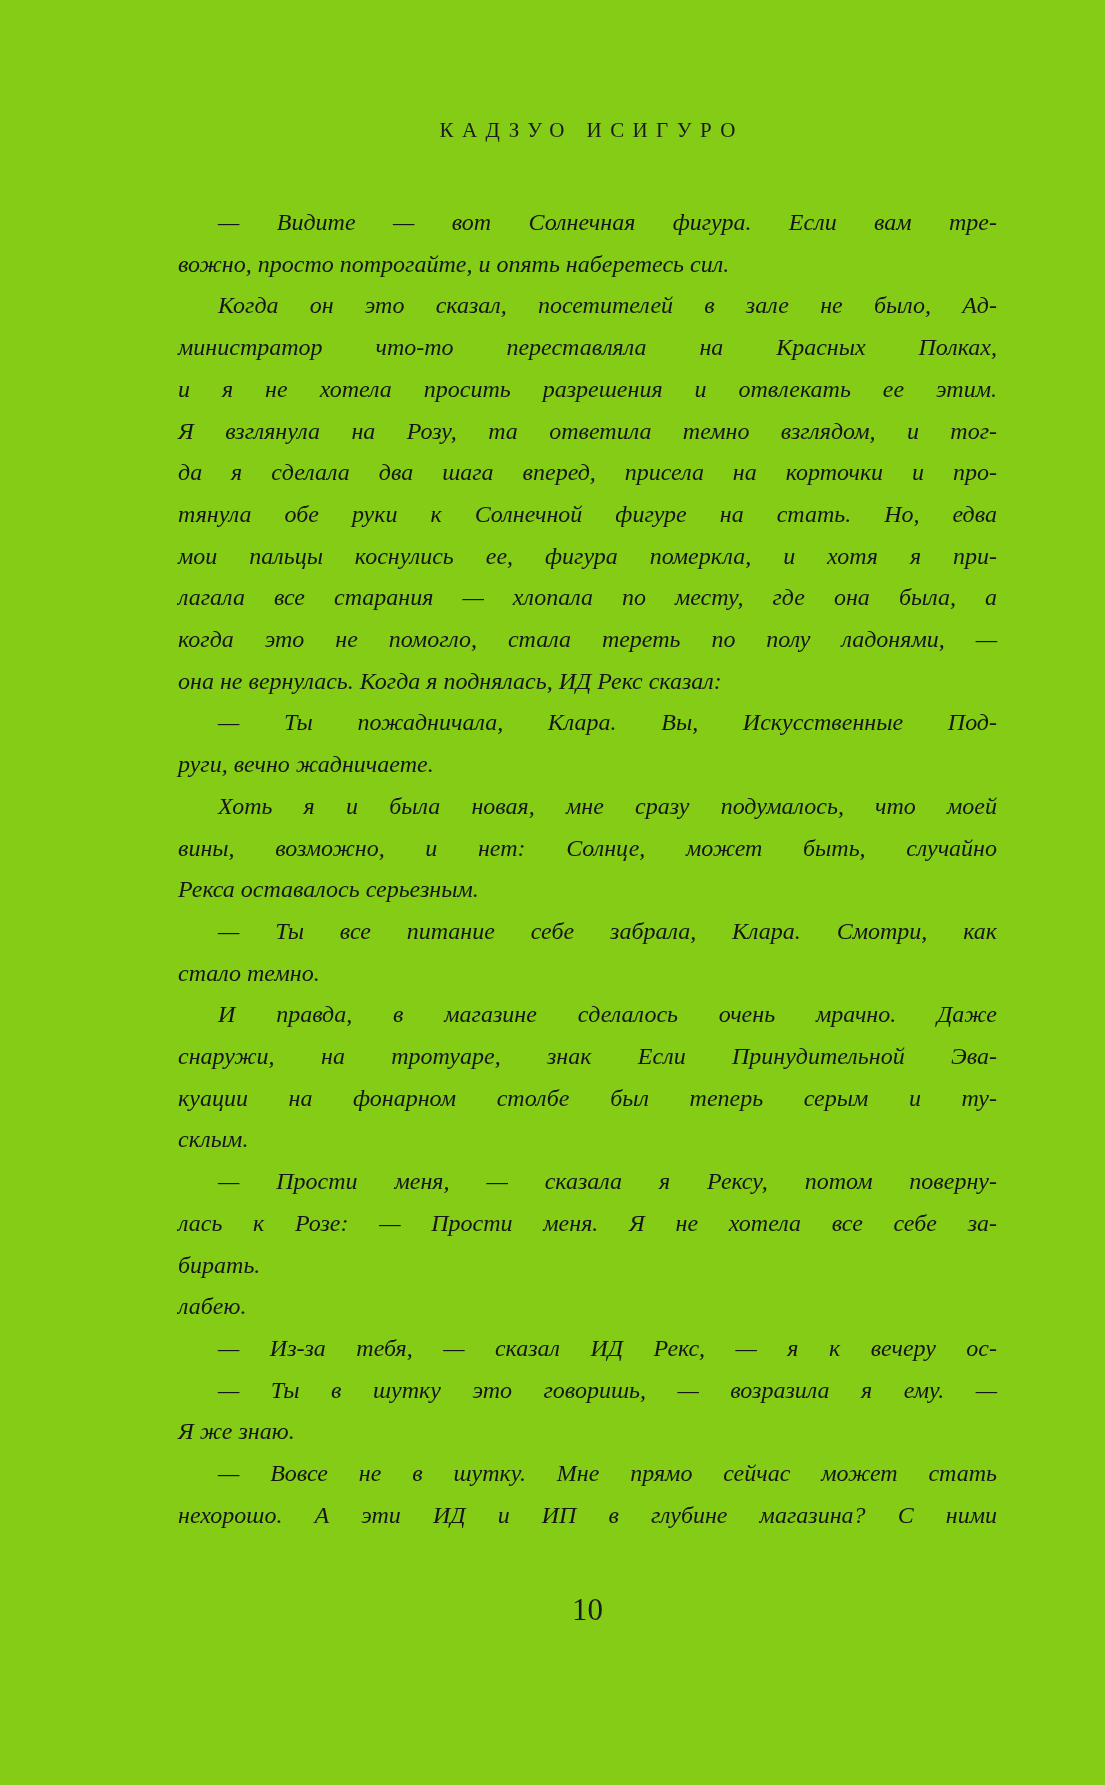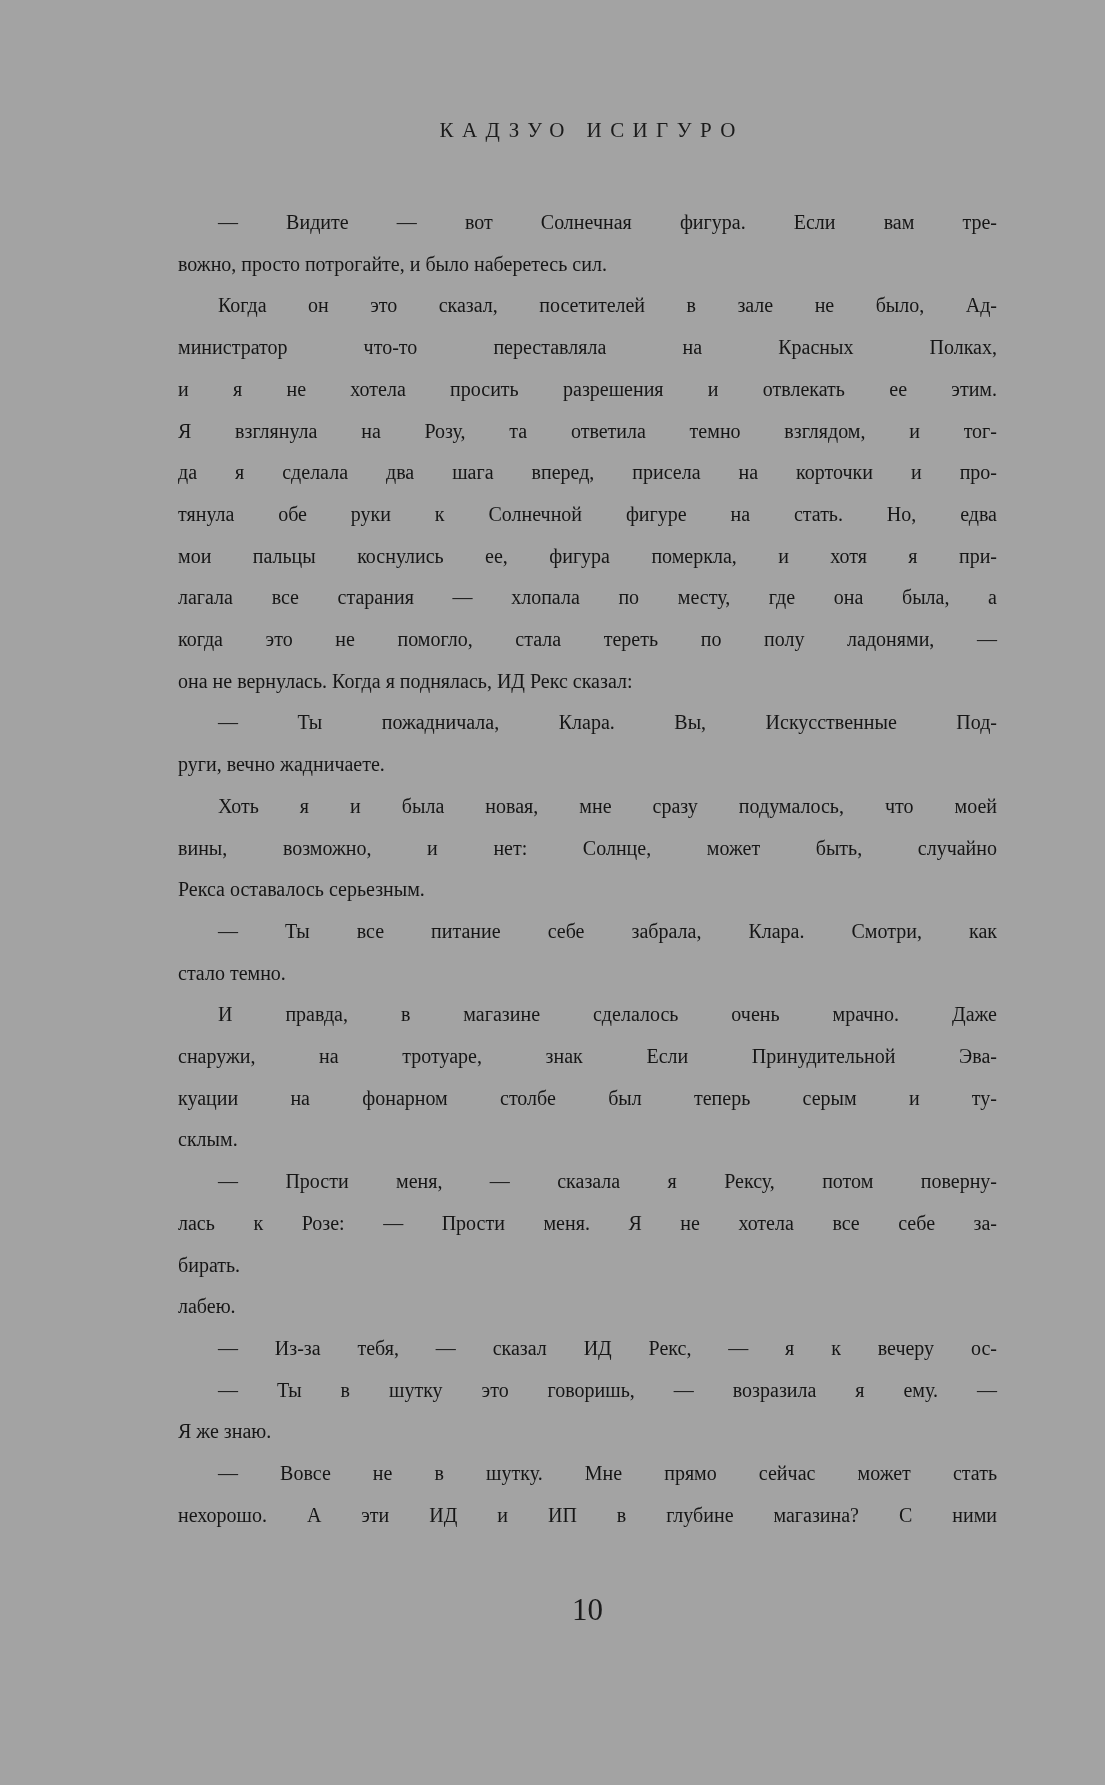--- a/index.html
+++ b/index.html
@@ -4,21 +4,21 @@
 <style>
   html, body {
     margin: 0;
     padding: 0;
     background: #ffffff;
   }
   .page {
     position: relative;
     width: 1105px;
     height: 1785px;
-    background: #a3a3a3;
+    background: #84cc16;
     font-family: "Liberation Serif", "DejaVu Serif", serif;
     color: #161616;
     overflow: hidden;
   }
   .running-header {
     position: absolute;
     top: 118px;
     left: 178px;
     width: 819px;
     text-align: center;
@@ -28,26 +28,27 @@
     white-space: nowrap;
     color: #1b1b1b;
   }
   .text-block {
     position: absolute;
     top: 202px;
     left: 178px;
     width: 819px;
   }
   .line {
-    font-size: 20px;
+    font-size: 24px;
     line-height: 41.7px;
     white-space: normal;
     text-align: justify;
     text-align-last: justify;
     color: #161616;
+    font-style: italic;
   }
   .line.indent {
     padding-left: 40px;
   }
   .line.end {
     text-align: left;
     text-align-last: left;
   }
   .page-number {
     position: absolute;
@@ -61,21 +62,21 @@
   }
 </style>
 </head>
 <body>
 
 <div class="page">
   <div class="running-header">КАДЗУО ИСИГУРО</div>
 
   <div class="text-block">
       <div class="line indent">— Видите — вот Солнечная фигура. Если вам тре-</div>
-      <div class="line end">вожно, просто потрогайте, и было наберетесь сил.</div>
+      <div class="line end">вожно, просто потрогайте, и опять наберетесь сил.</div>
       <div class="line indent">Когда он это сказал, посетителей в зале не было, Ад-</div>
       <div class="line">министратор что-то переставляла на Красных Полках,</div>
       <div class="line">и я не хотела просить разрешения и отвлекать ее этим.</div>
       <div class="line">Я взглянула на Розу, та ответила темно взглядом, и тог-</div>
       <div class="line">да я сделала два шага вперед, присела на корточки и про-</div>
       <div class="line">тянула обе руки к Солнечной фигуре на стать. Но, едва</div>
       <div class="line">мои пальцы коснулись ее, фигура померкла, и хотя я при-</div>
       <div class="line">лагала все старания — хлопала по месту, где она была, а</div>
       <div class="line">когда это не помогло, стала тереть по полу ладонями, —</div>
       <div class="line end">она не вернулась. Когда я поднялась, ИД Рекс сказал:</div>

